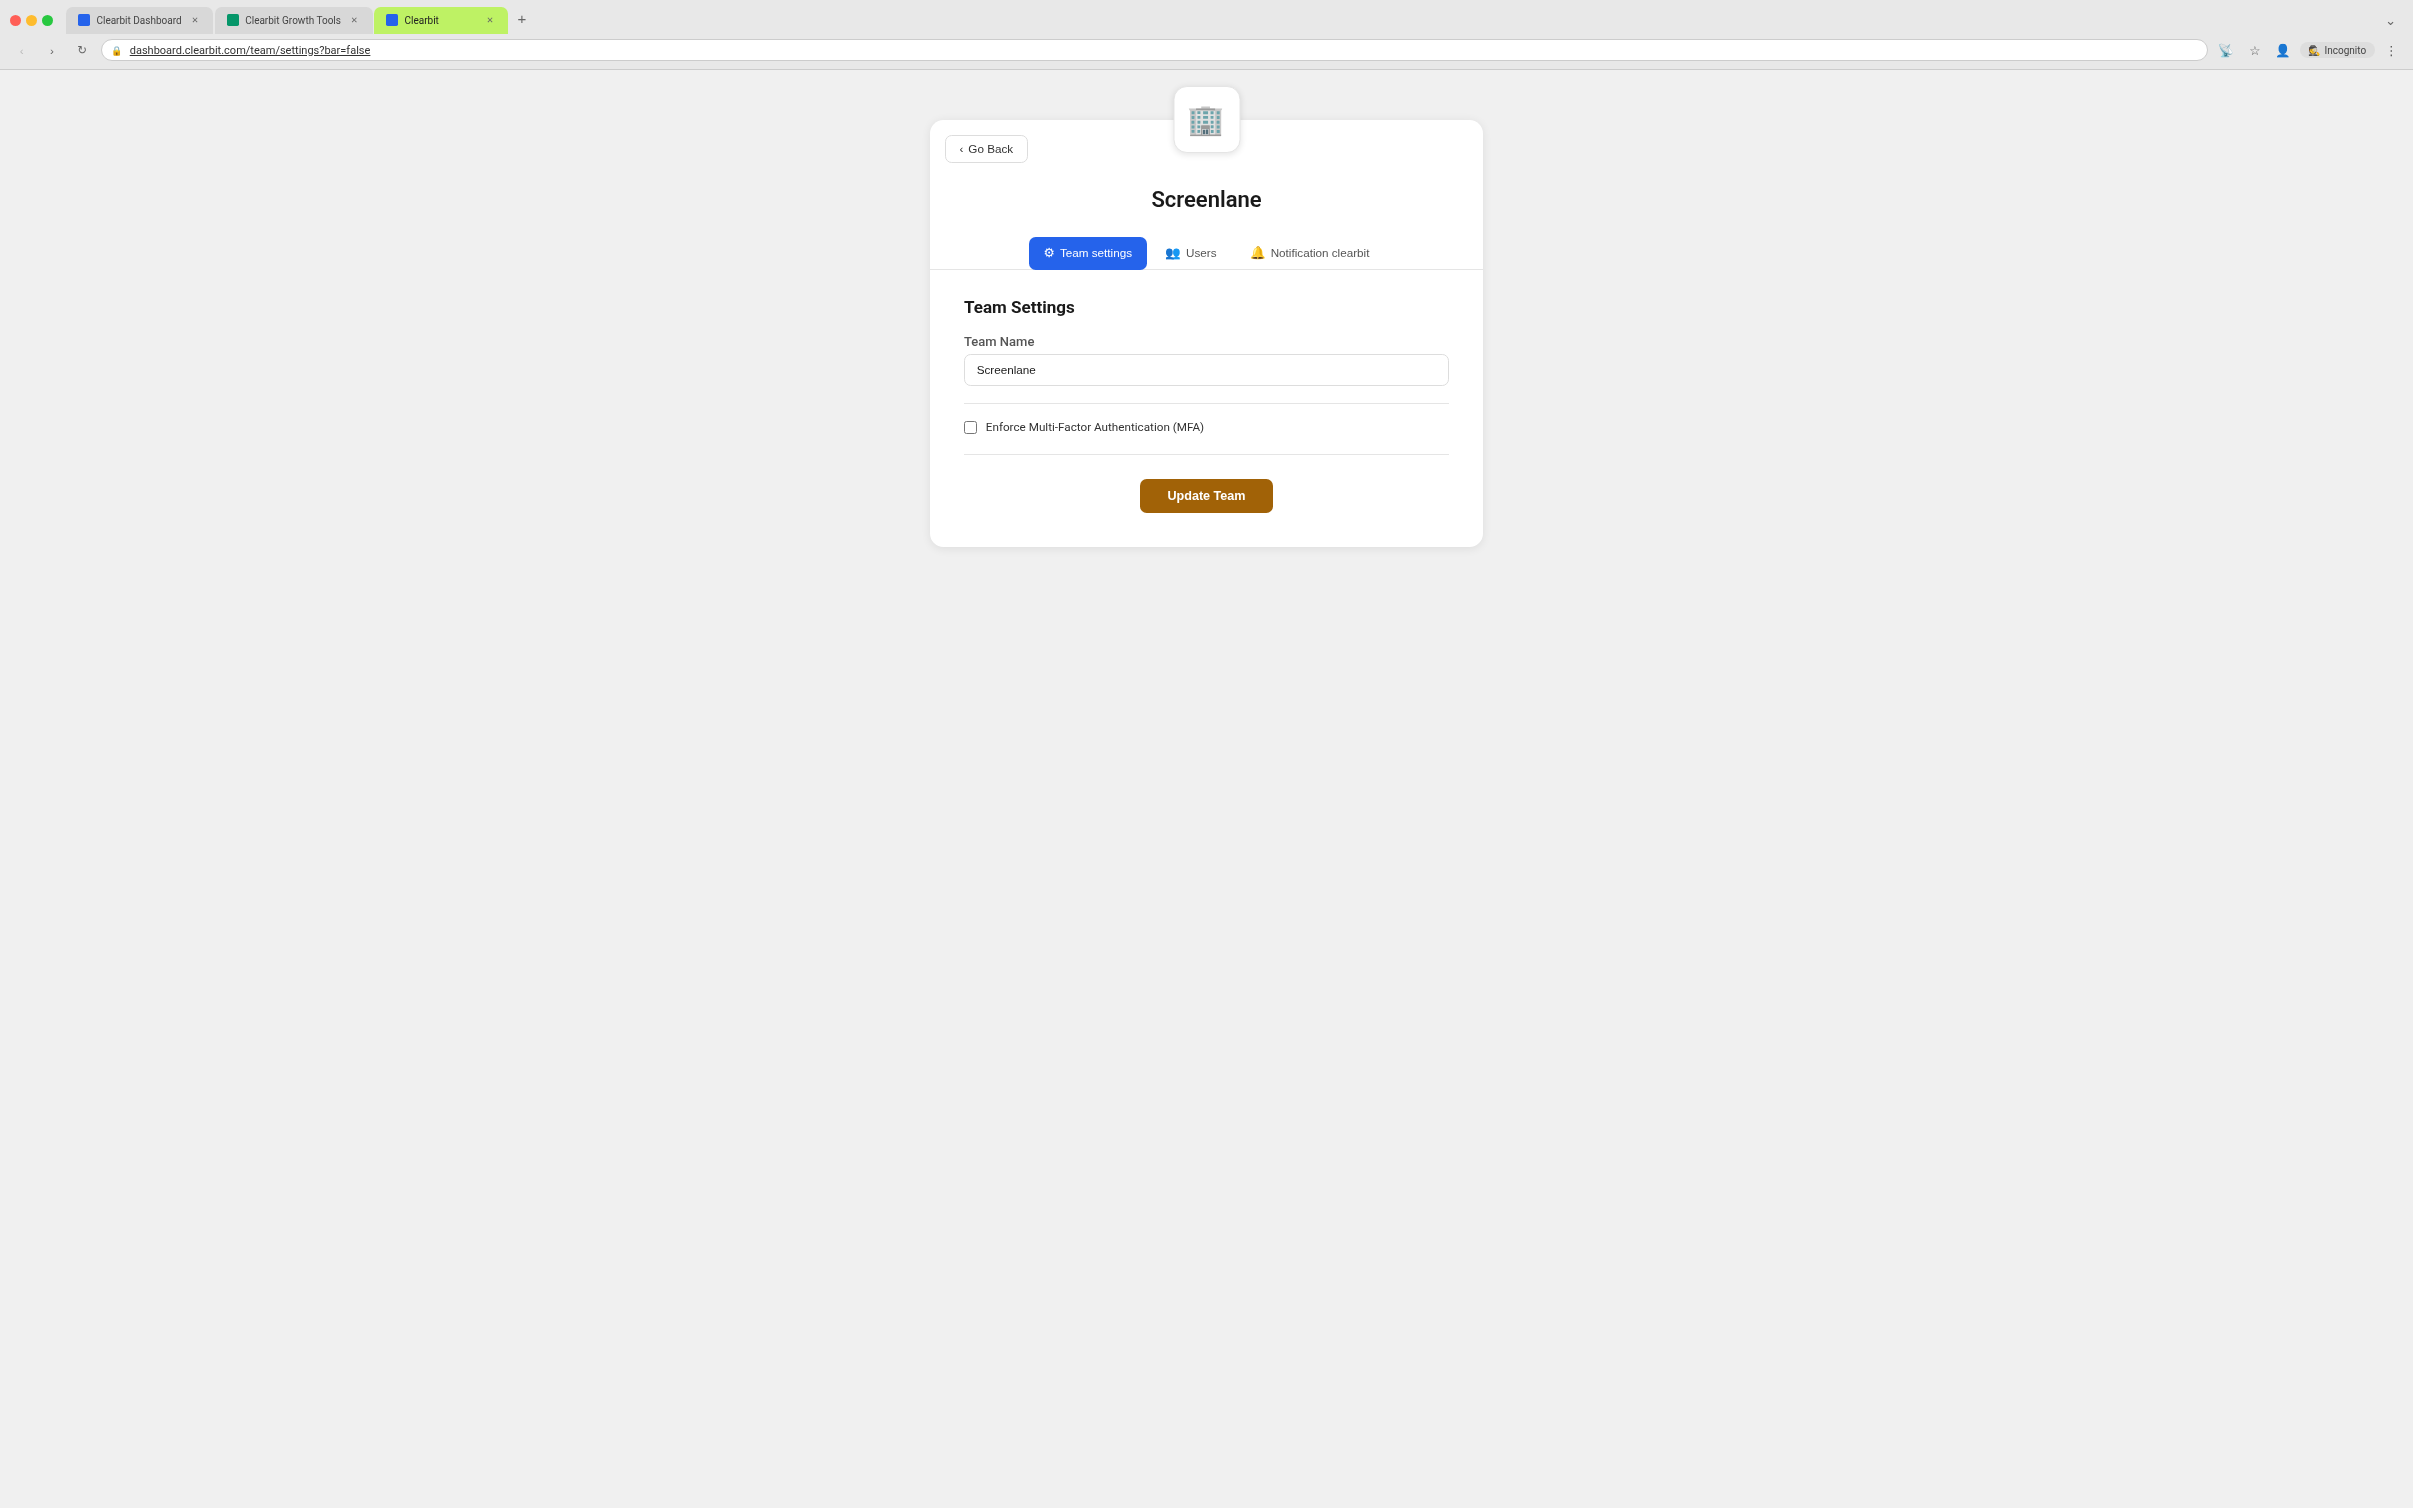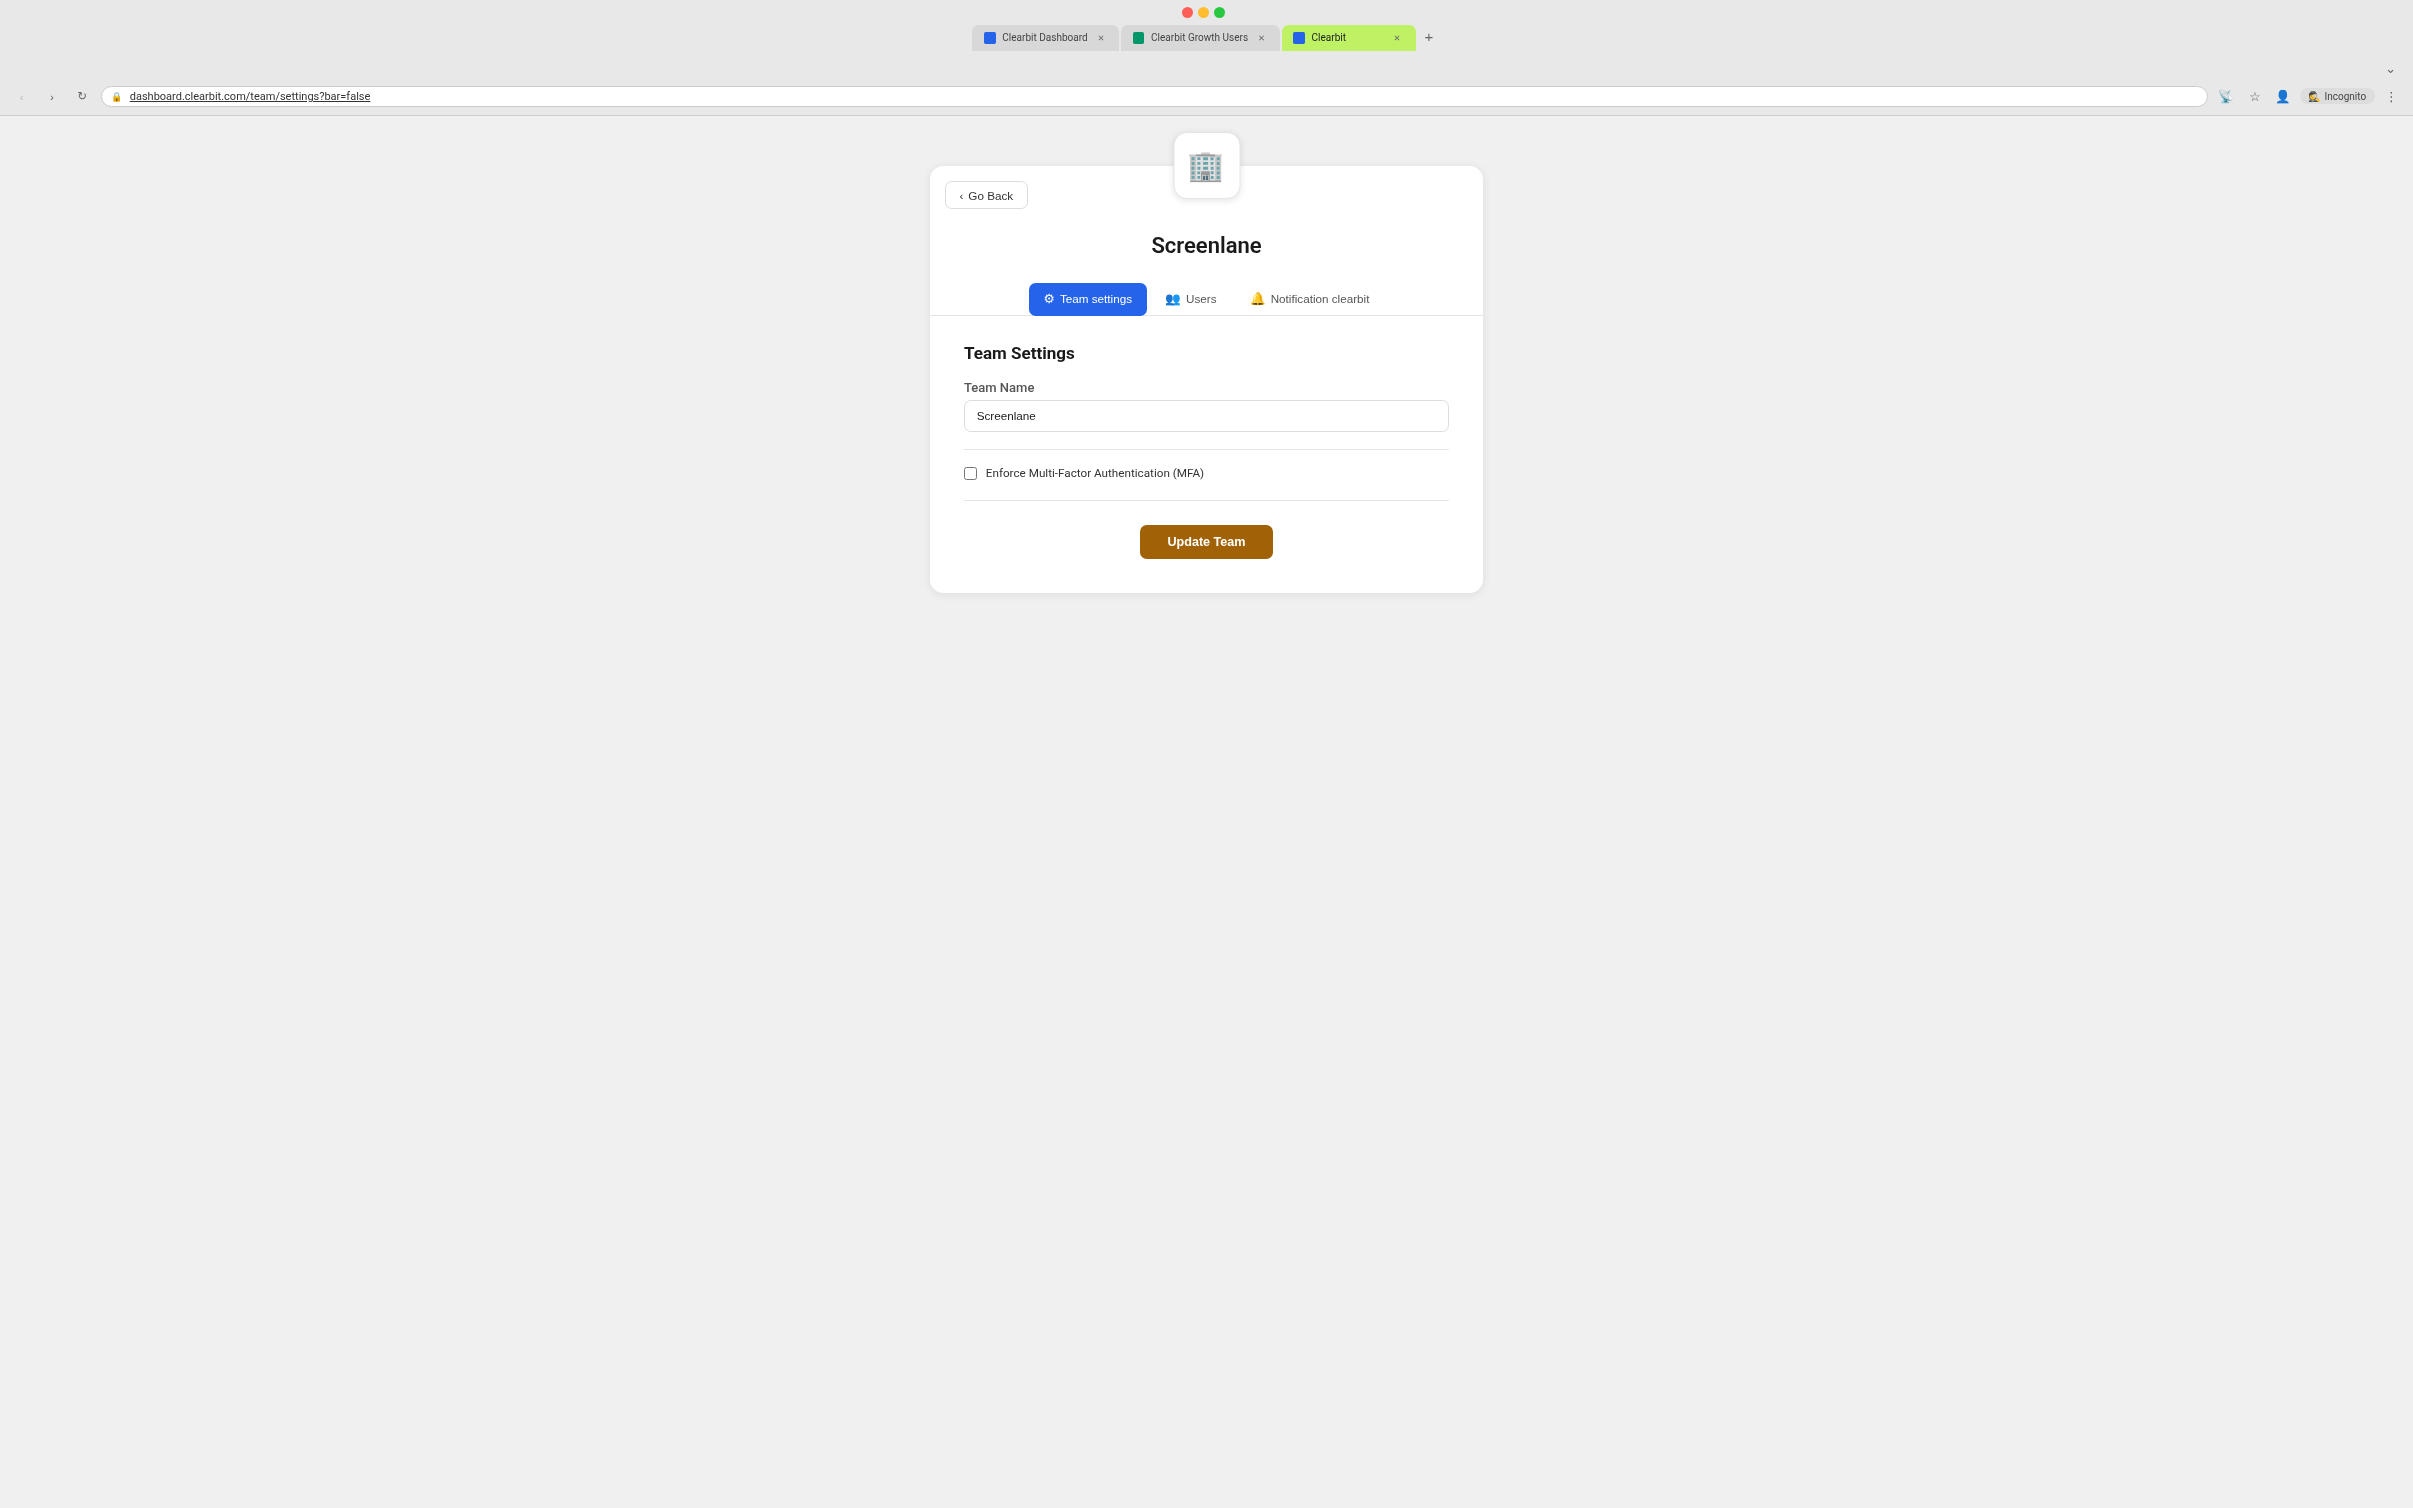--- a/index.html
+++ b/index.html
@@ -17,21 +17,20 @@
       background: #e8e8e8;
       border-bottom: 0.8px solid #ccc;
       user-select: none;
     }
 
     .title-bar {
       display: flex;
       align-items: center;
       padding: 6.7px 10px 0;
       gap: 6.7px;
-      flex-direction: column;
     }
 
     .window-controls {
       display: flex;
       gap: 5px;
       align-items: center;
       margin-right: 6.7px;
     }
 
     .window-btn {
@@ -436,21 +435,21 @@
     <div class="tabs-row">
 
       <div class="browser-tab">
         <span class="tab-favicon favicon-clearbit"></span>
         <span class="tab-title">Clearbit Dashboard</span>
         <button class="tab-close-btn">✕</button>
       </div>
 
       <div class="browser-tab">
         <span class="tab-favicon favicon-clearbit-growth"></span>
-        <span class="tab-title">Clearbit Growth Users</span>
+        <span class="tab-title">Clearbit Growth Tools</span>
         <button class="tab-close-btn">✕</button>
       </div>
 
       <div class="browser-tab active">
         <span class="tab-favicon favicon-clearbit-main"></span>
         <span class="tab-title">Clearbit</span>
         <button class="tab-close-btn">✕</button>
       </div>
       <button class="new-tab-btn">+</button>
     </div>

